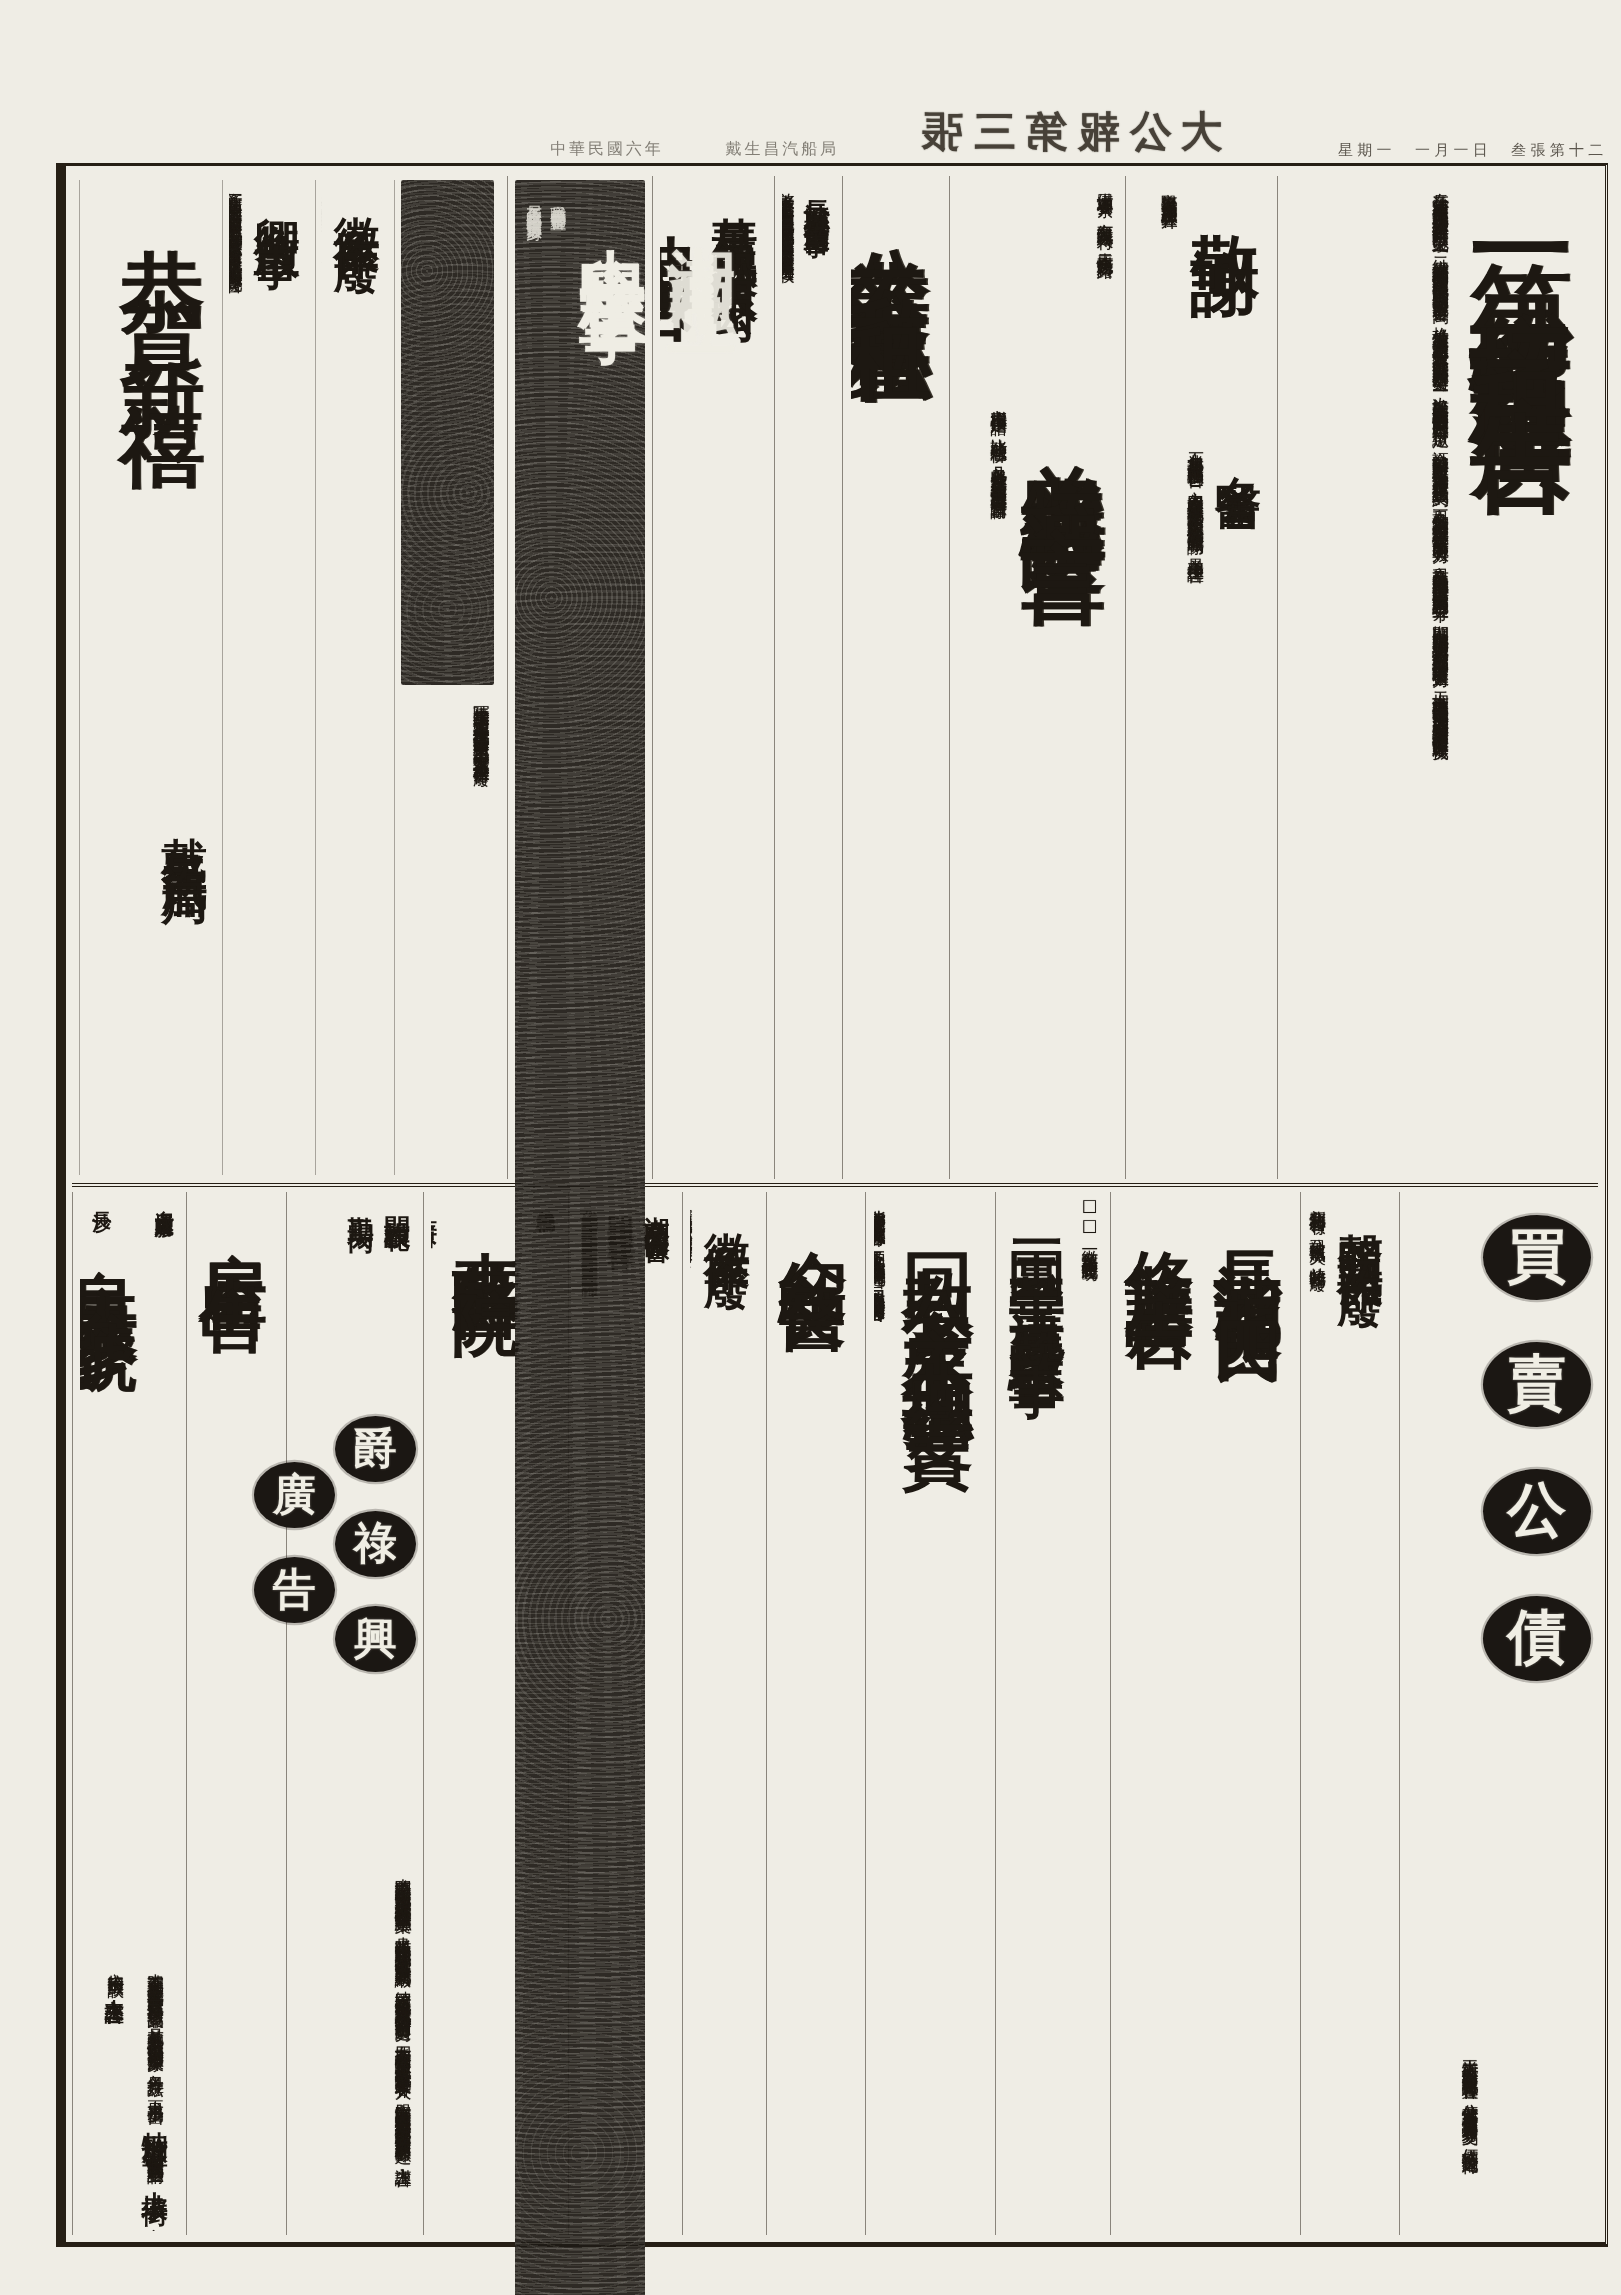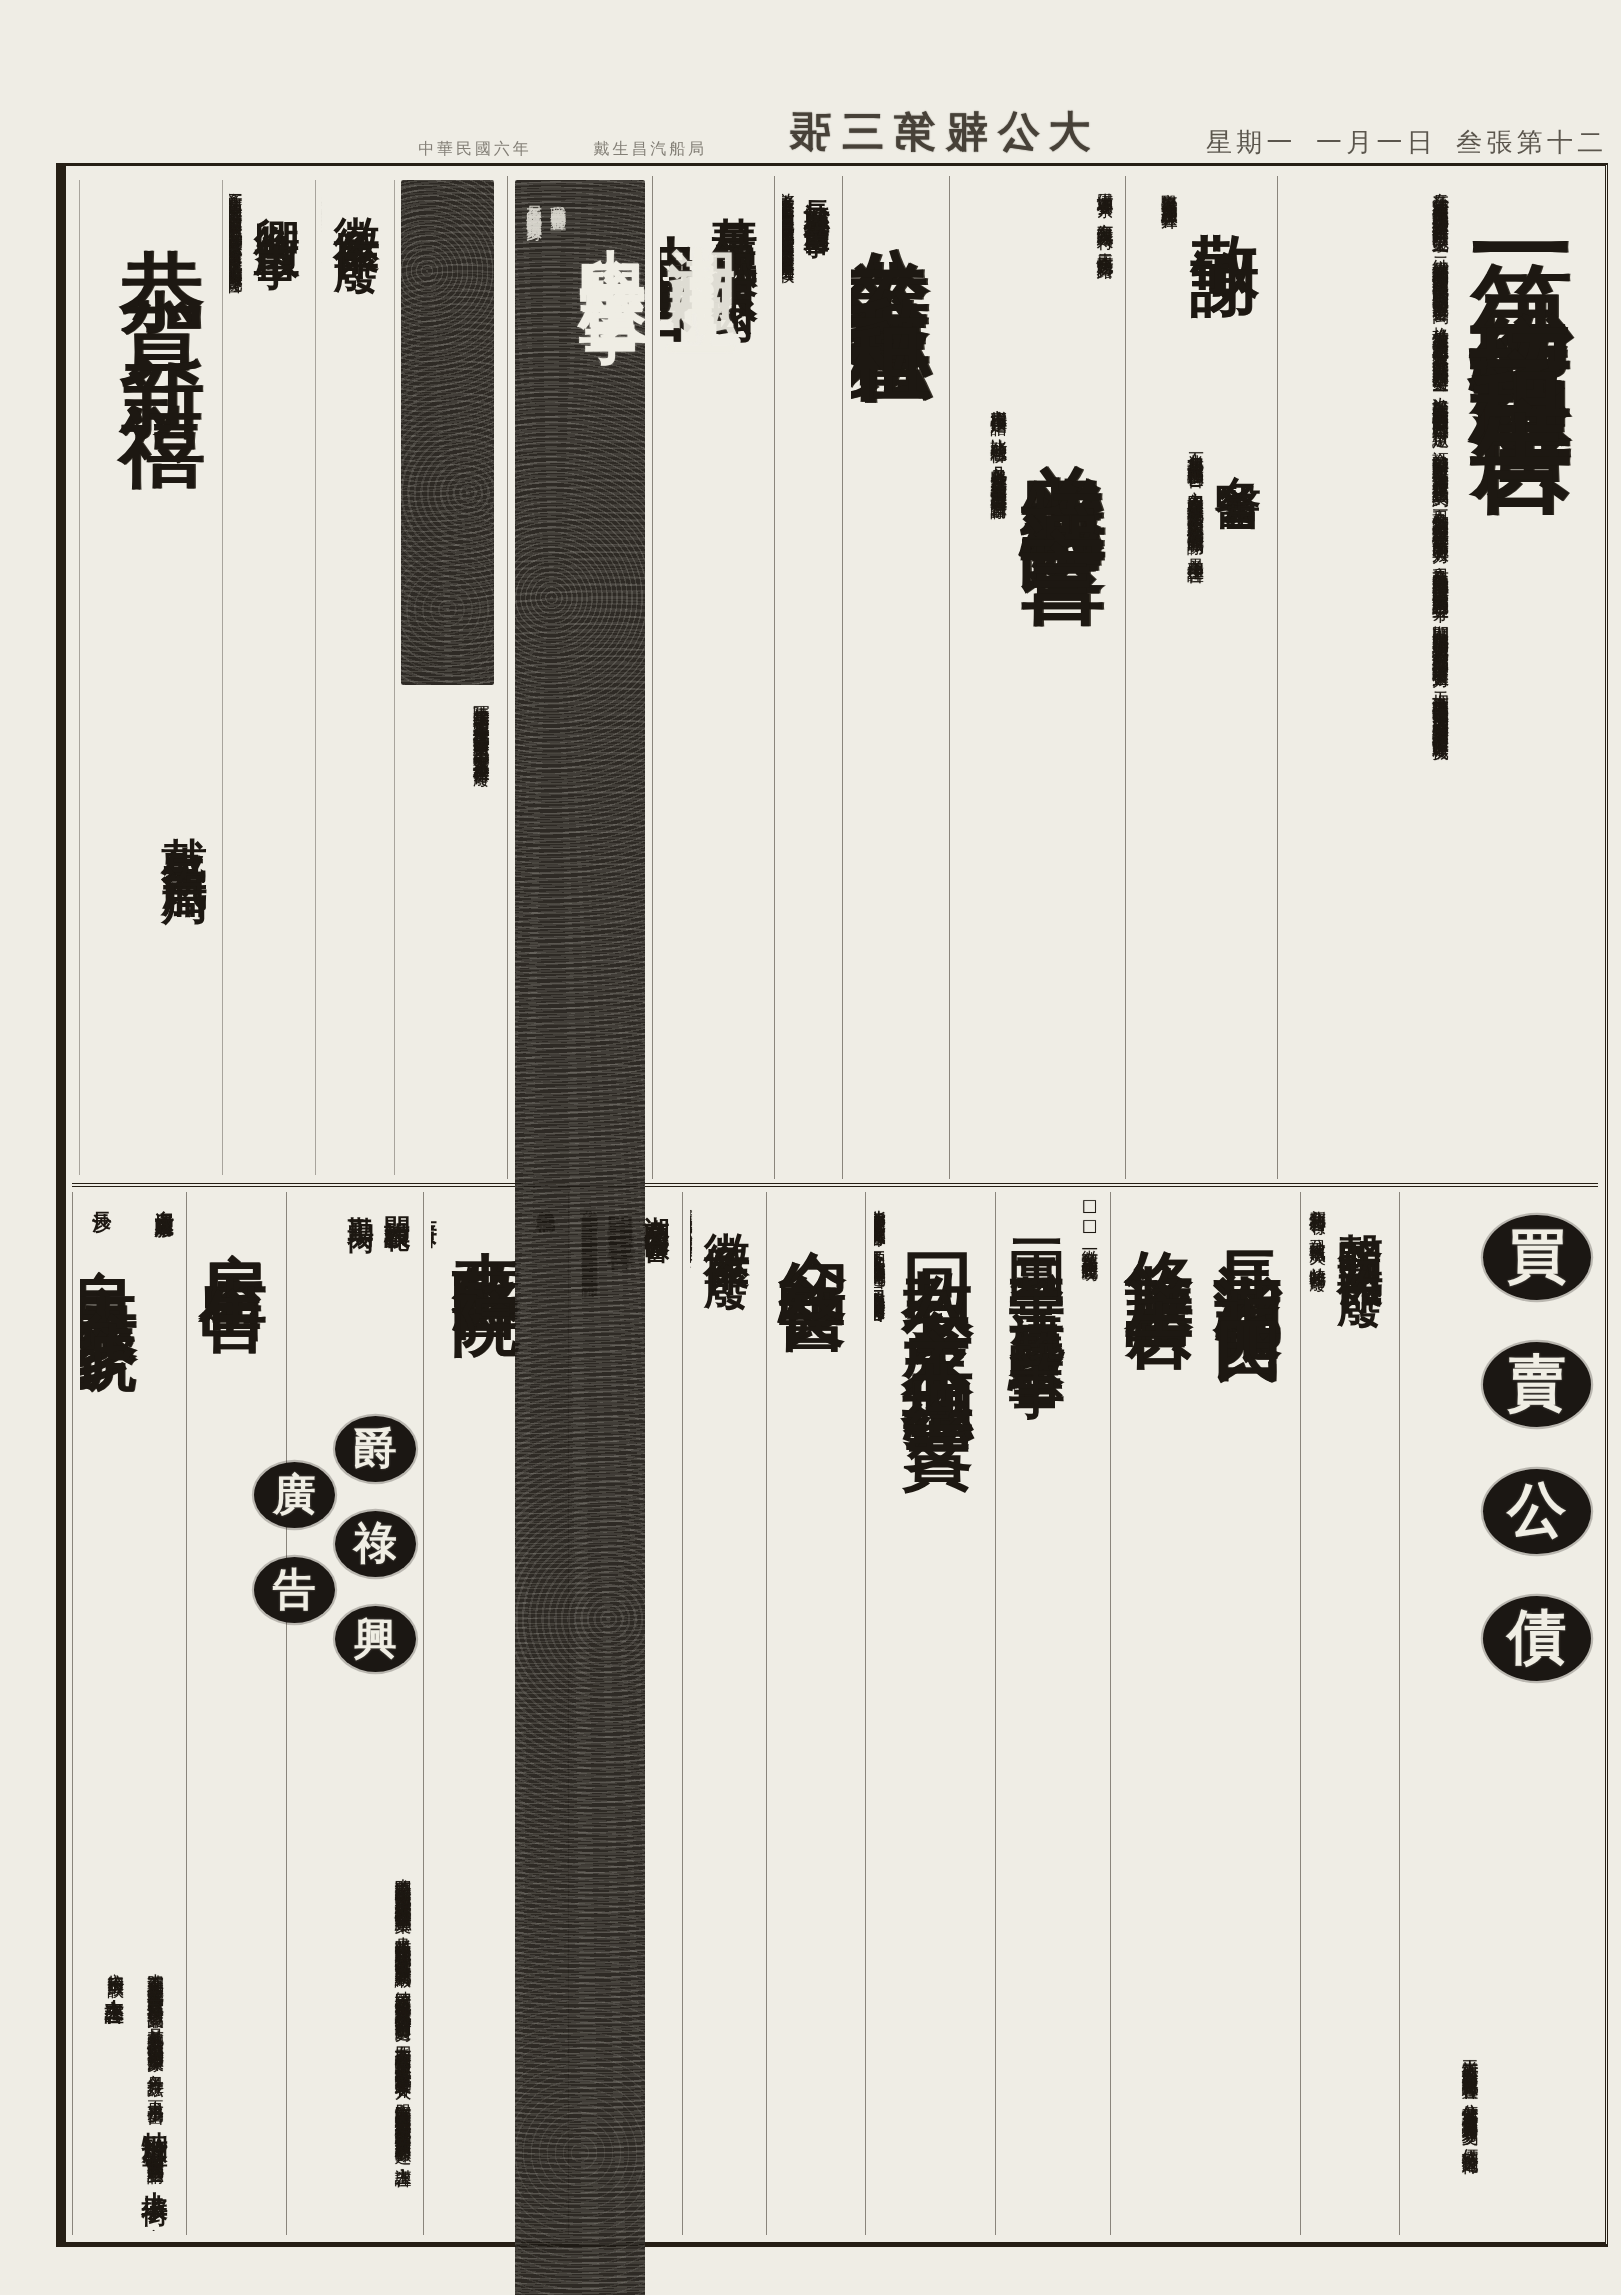--- a/index.html
+++ b/index.html
@@ -10,21 +10,21 @@
     color:#1d1812;
   }
   .sheet{position:absolute;inset:0;}
   
   .header{
     position:absolute;left:65px;right:14.4px;top:102px;height:58px;
     display:flex;flex-direction:row-reverse;align-items:flex-end;
     gap:29px;color:#2a241b;
   }
   .h-group{display:flex;flex-direction:row-reverse;gap:19px;align-items:flex-end;}
-  .h-small{font-size:26px;letter-spacing:4.3px;opacity:.75;white-space:nowrap;}
+  .h-small{font-size:15px;letter-spacing:4.3px;opacity:.75;white-space:nowrap;}
   .masthead{
     font-size:42px;font-weight:900;letter-spacing:10px;white-space:nowrap;
     transform:scaleX(-1);opacity:.85;text-shadow:0 0 1.4px rgba(30,24,15,.8);
     margin-right:86px;
   }
   .h-left{font-size:16px;letter-spacing:2.9px;opacity:.55;white-space:nowrap;margin-right:43px;}
   
   .frame{
     position:absolute;left:56px;top:163px;width:1552px;height:2084px;
     border-top:3.6px solid #261f15;border-bottom:5px solid #261f15;

